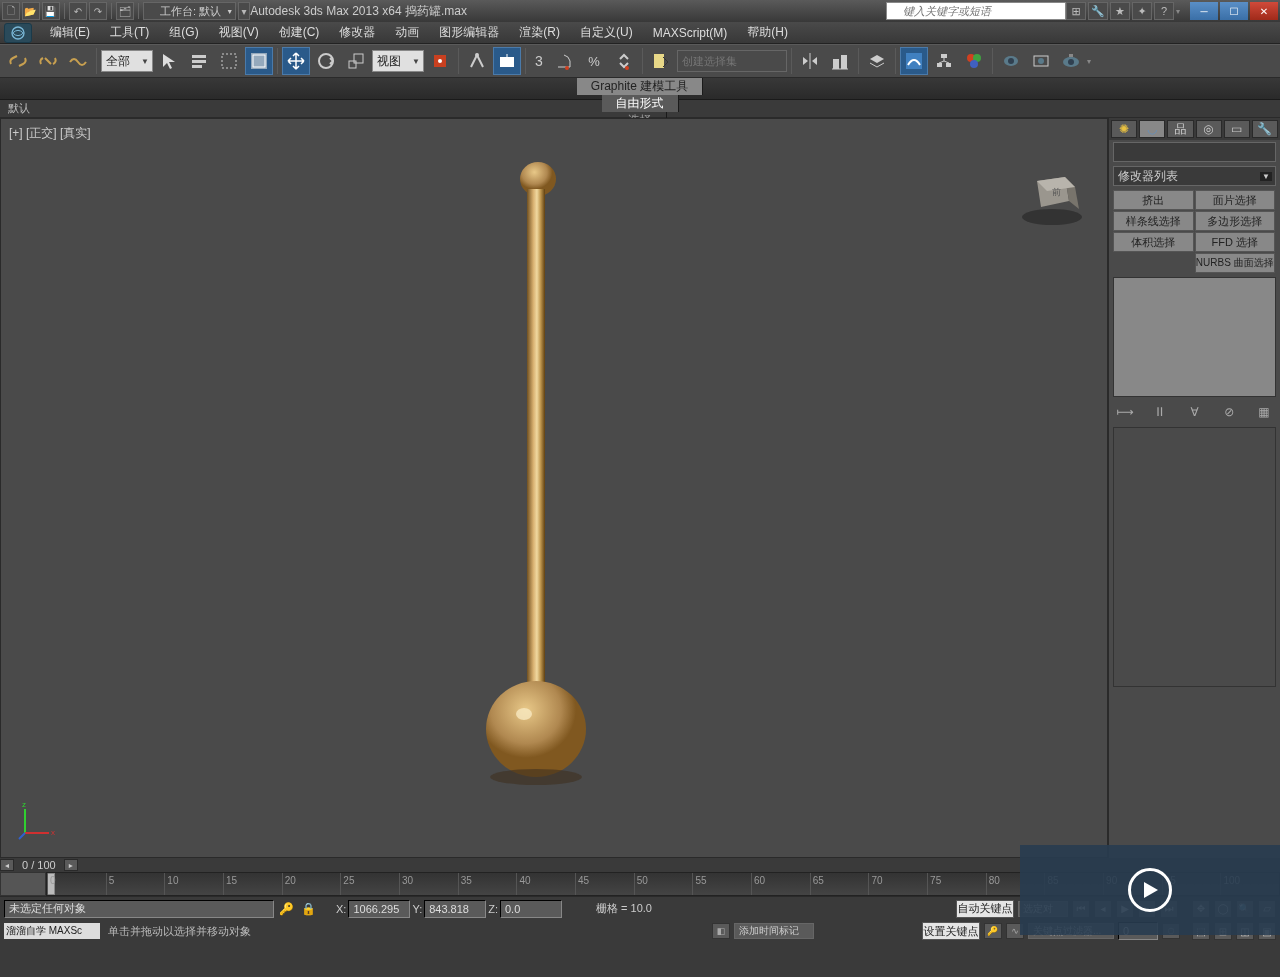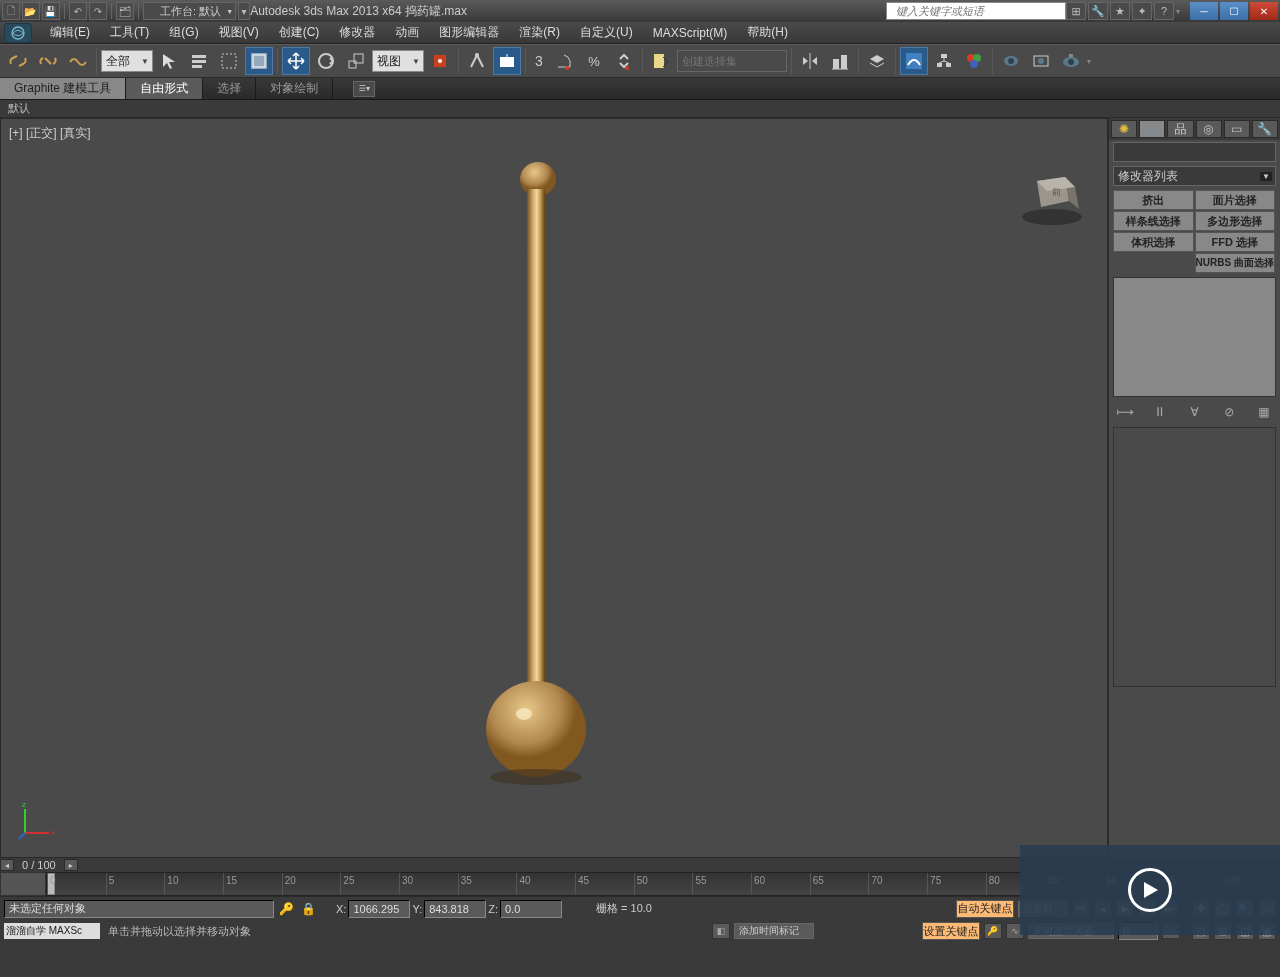--- a/index.html
+++ b/index.html
@@ -4,63 +4,63 @@
 <style>
 * { margin: 0; padding: 0; box-sizing: border-box; font-family: "Microsoft YaHei", Arial, sans-serif; user-select: none; }
 body { background: #3a3a3a; width: 1280px; height: 977px; overflow: hidden; font-size: 12px; color: #ccc; }
 .titlebar { height: 22px; background: linear-gradient(#5a5a5a, #383838); display: flex; align-items: center; padding: 0 2px; }
 .tb-left { display: flex; align-items: center; gap: 2px; }
 .tb-icon { width: 18px; height: 18px; display: inline-flex; align-items: center; justify-content: center; color: #b8b8b8; border: 1px solid #666; background: #4a4a4a; font-size: 10px; }
 .tb-sep { width: 1px; height: 16px; background: #666; margin: 0 2px; }
 .workspace-dd { height: 18px; background: #4a4a4a; border: 1px solid #666; color: #ccc; padding: 0 14px 0 16px; font-size: 11px; position: relative; display: flex; align-items: center; }
 .workspace-dd::after { content: "▼"; position: absolute; right: 2px; font-size: 7px; }
 .tb-title { flex: 1; text-align: left; color: #ccc; font-size: 12px; }
-.search-input { width: 180px; height: 18px; background: #fff; border: 1px solid #888; color: #999; font-style: italic; font-size: 11px; padding: 0 9px; }
+.search-input { width: 180px; height: 18px; background: #fff; border: 1px solid #888; color: #999; font-style: italic; font-size: 11px; padding: 0 16px; }
 .tb-right { display: flex; align-items: center; gap: 2px; }
 .tb-util { width: 20px; height: 18px; background: #4a4a4a; border: 1px solid #666; display: inline-flex; align-items: center; justify-content: center; font-size: 11px; color: #bbb; }
 .winbtn { width: 28px; height: 18px; display: inline-flex; align-items: center; justify-content: center; font-size: 10px; color: #fff; }
 .win-min { background: linear-gradient(#5a8fc7, #3a6fa7); }
 .win-max { background: linear-gradient(#5a8fc7, #3a6fa7); }
 .win-close { background: linear-gradient(#d04a3a, #a02a1a); }
 
 .menubar { height: 22px; background: linear-gradient(#4a4a4a, #383838); display: flex; align-items: center; padding-left: 4px; border-bottom: 1px solid #222; }
 .app-icon { width: 28px; height: 20px; background: #2a4a5a; border: 1px solid #1a3a4a; border-radius: 3px; display: flex; align-items: center; justify-content: center; margin-right: 8px; position: relative; }
 .app-icon svg { width: 16px; height: 16px; }
 .menu-item { padding: 12px 10px; color: #ddd; font-size: 12px; height: 20px; display: flex; align-items: center; }
 
 .toolbar { height: 34px; background: #4a4a4a; border-top: 1px solid #5a5a5a; border-bottom: 1px solid #2a2a2a; display: flex; align-items: center; padding: 0 4px; gap: 2px; }
 .tool-btn { width: 28px; height: 28px; display: inline-flex; align-items: center; justify-content: center; border: 1px solid transparent; position: relative; }
 .tool-btn.active { background: #2a5a8a; border: 1px solid #4a7aaa; }
 .tool-sep { width: 1px; height: 26px; background: #2a2a2a; border-right: 1px solid #5a5a5a; margin: 0 2px; }
 .tool-dd { height: 22px; background: #e0e0e0; color: #222; border: 1px solid #888; padding: 0 20px 0 4px; font-size: 12px; position: relative; display: flex; align-items: center; min-width: 60px; }
 .tool-dd::after { content: "▼"; position: absolute; right: 3px; font-size: 8px; color: #444; }
 .sel-set { width: 110px; height: 22px; background: #4a4a4a; border: 1px solid #666; color: #999; font-size: 11px; padding: 0 4px; }
 
-.ribbon-bar { height: 22px; background: linear-gradient(#383838, #2a2a2a); display: flex; align-items: center; border-bottom: 1px solid #1a1a1a; }
+.ribbon-bar { height: 22px; background: linear-gradient(#383838, #2a2a2a); display: flex; align-items: center; border-bottom: 1px solid #1a1a1a; flex-direction: column; }
 .ribbon-tab { padding: 0 14px; height: 100%; display: flex; align-items: center; color: #999; font-size: 12px; border-right: 1px solid #1a1a1a; }
 .ribbon-tab.light { background: #888; color: #222; }
 .ribbon-tab.active { background: #5a5a5a; color: #fff; }
 .ribbon-expand { width: 22px; height: 16px; margin-left: 20px; background: #4a4a4a; border: 1px solid #666; display: flex; align-items: center; justify-content: center; font-size: 8px; }
 .ribbon-sub { height: 18px; background: #3a3a3a; padding-left: 8px; display: flex; align-items: center; color: #bbb; font-size: 11px; border-bottom: 1px solid #2a2a2a; }
 
 .main-area { display: flex; height: 740px; }
 .viewport { flex: 1; background: #4a4a4a; position: relative; border: 1px solid #2a2a2a; }
 .viewport-label { position: absolute; top: 6px; left: 8px; color: #ccc; font-size: 12px; }
 .viewcube { position: absolute; top: 40px; right: 20px; width: 70px; height: 70px; }
 .axis-tripod { position: absolute; bottom: 16px; left: 16px; width: 40px; height: 40px; }
 .pestle { position: absolute; left: 485px; top: 40px; }
 .side-panel { width: 172px; background: #4a4a4a; border-left: 1px solid #2a2a2a; }
 .sp-tabs { height: 22px; background: #3a3a3a; display: flex; padding: 2px; gap: 2px; }
 .sp-tab { flex: 1; height: 18px; background: #5a5a5a; border: 1px solid #2a2a2a; display: flex; align-items: center; justify-content: center; }
 .sp-tab.active { background: #888; }
 .sp-name { height: 20px; background: #3a3a3a; border: 1px solid #666; margin: 2px 4px; display:flex;}
 .sp-name input { flex:1; background: transparent; border: none; color: #ccc; padding: 0 4px; }
 .sp-modlist { height: 20px; background: #3a3a3a; border: 1px solid #666; margin: 4px 4px; color: #ccc; padding: 0 4px; display: flex; align-items: center; position: relative; }
 .sp-modlist::after { content:"▼"; position: absolute; right: 3px; font-size: 8px; background:#222; padding:0 2px;}
-.mod-btns { display: flex; flex-wrap: wrap; margin: 2px 4px; gap: 1px; font-weight: bold; }
+.mod-btns { display: flex; flex-wrap: wrap; margin: 2px 4px; gap: 1px; }
 .mod-btn { background: #888; color: #222; border: 1px solid #555; font-size: 11px; height: 20px; display: flex; align-items: center; justify-content: center; width: calc(50% - 1px); }
 .mod-btn.right { margin-left: 50%; }
 .mod-stack { height: 120px; background: #888; border: 1px solid #333; margin: 4px; }
 .mod-tools { height: 22px; display: flex; gap: 4px; padding: 0 6px; align-items: center; justify-content: space-between;}
 .mod-tool { width: 20px; height: 18px; display: flex; align-items: center; justify-content: center; color: #aaa; font-size: 12px; }
 .sp-rollout { flex: 1; background: #4a4a4a; border: 1px solid #333; margin: 4px; min-height: 260px; }
 
 .vp-scroll { height: 14px; background: #3a3a3a; display: flex; align-items: center; }
 .vp-scroll-btn { width: 14px; height: 12px; background: #5a5a5a; border: 1px solid #2a2a2a; font-size: 8px; display: flex; align-items: center; justify-content: center; }
 .vp-scroll-track { flex: 1; }
@@ -73,21 +73,21 @@
 .tl-ticks { position: absolute; inset: 0; display: flex; }
 .tl-tick { flex: 1; border-left: 1px solid #555; color: #999; font-size: 10px; padding-left: 2px; display: flex; align-items: flex-start; padding-top:2px;}
 
 .statusbar { height: 24px; background: #3a3a3a; display: flex; align-items: center; gap: 4px; padding: 0 4px; border-top: 1px solid #2a2a2a; }
 .sb-selinfo { width: 270px; height: 18px; background: #5a5a5a; border: 1px inset #333; color: #ddd; padding: 0 4px; display: flex; align-items: center; font-size: 11px; }
 .sb-lock { width: 18px; height: 16px; display: flex; align-items: center; justify-content: center; color: #c0a020; }
 .coord-group { display: flex; align-items: center; gap: 0; }
 .coord-lbl { color: #ccc; font-size: 11px; padding: 0 2px; }
 .coord-input { width: 62px; height: 18px; background: #5a5a5a; border: 1px inset #333; color: #ddd; font-size: 11px; padding: 0 4px; }
 .grid-lbl { color: #ccc; font-size: 11px; padding: 0 6px; }
-.keymode { width: 58px; height: 18px; background: #fdba74; color: #222; border: 1px solid #555; font-size: 11px; display: flex; align-items: center; justify-content: center; }
+.keymode { width: 58px; height: 18px; background: #e5e5e5; color: #222; border: 1px solid #555; font-size: 11px; display: flex; align-items: center; justify-content: center; }
 .xbtn { width: 18px; height: 18px; background: #5a5a5a; border: 1px solid #333; display: flex; align-items: center; justify-content: center; font-size: 10px; }
 
 .statusbar2 { height: 22px; background: #3a3a3a; display: flex; align-items: center; gap: 4px; padding: 0 4px; }
 .maxscript { width: 96px; height: 16px; background: #ddd; color: #222; font-size: 10px; padding: 0 2px; display: flex; align-items: center; }
 .prompt { flex: 0 0 auto; width: 270px; height: 16px; color: #bbb; font-size: 11px; padding: 0 4px; display:flex; align-items:center;}
 .sb-btn { width: 18px; height: 16px; background: #5a5a5a; border: 1px solid #333; display: flex; align-items: center; justify-content: center; font-size: 9px; color: #aaa; }
 .filter-dd { height: 16px; background: #5a5a5a; border: 1px solid #666; color: #ccc; font-size: 10px; padding: 0 4px; display: flex; align-items: center; min-width: 50px; }
 
 .watermark { position: absolute; right: 0; bottom: 42px; width: 260px; height: 90px; background: rgba(40,60,80,0.9); display: flex; align-items: center; justify-content: center; gap: 8px; color: #fff; }
 .wm-play { width: 44px; height: 44px; border: 3px solid #fff; border-radius: 50%; display: flex; align-items: center; justify-content: center; }

